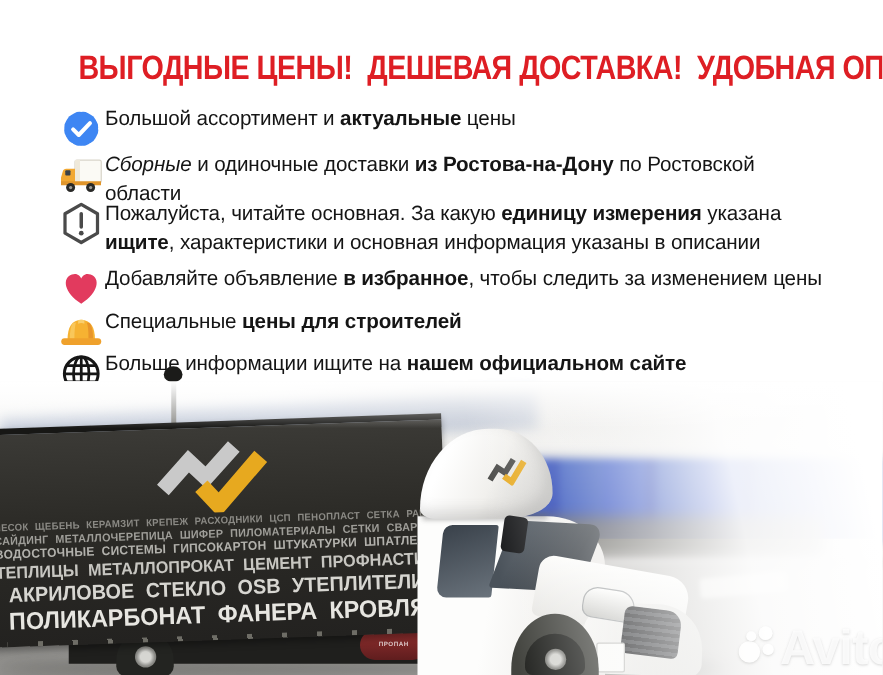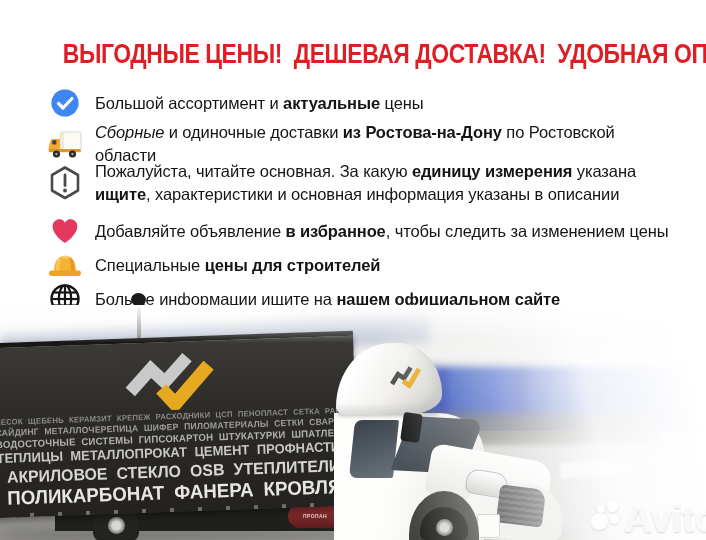--- a/index.html
+++ b/index.html
@@ -5,21 +5,21 @@
   html,body{margin:0;padding:0;background:#fff;}
   .page{position:relative;width:706px;height:540px;background:#fff;overflow:hidden;
         font-family:"Liberation Sans","DejaVu Sans",sans-serif;}
 
   
   .header{position:absolute;top:39px;left:0;right:0;text-align:center;}
   .header .t{display:inline-block;font-weight:700;font-size:27px;color:#de1e24;
              white-space:pre;letter-spacing:-0.5px;transform:scaleX(.85);transform-origin:center;}
 
   
-  .bullet{position:absolute;left:46px;width:630px;display:flex;align-items:center;gap:11px;}
+  .bullet{position:absolute;left:46px;width:630px;display:flex;align-items:flex-start;}
   .bicon{flex:0 0 38px;display:flex;align-items:center;justify-content:center;position:relative;height:38px;}
   .btext{margin:0;font-size:16.5px;line-height:23px;color:#151515;letter-spacing:-0.1px;max-width:578px;}
   .btext b{font-weight:700;}
   .btext i{font-style:italic;}
 
   
   .seal{position:relative;width:34px;height:34px;}
   .seal .sq{position:absolute;left:5px;top:5px;width:24px;height:24px;background:#3e86f3;border-radius:32%;}
   .seal .sq.r30{transform:rotate(30deg);} .seal .sq.r60{transform:rotate(60deg);}
   .seal svg{position:absolute;left:0;top:0;}

